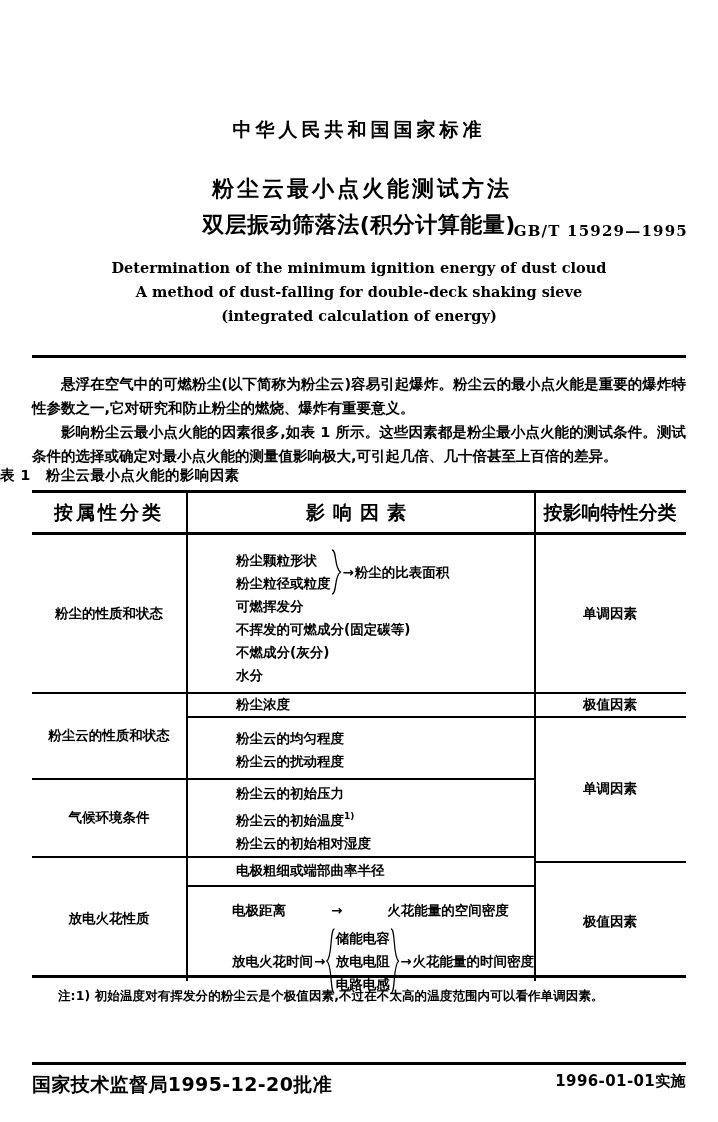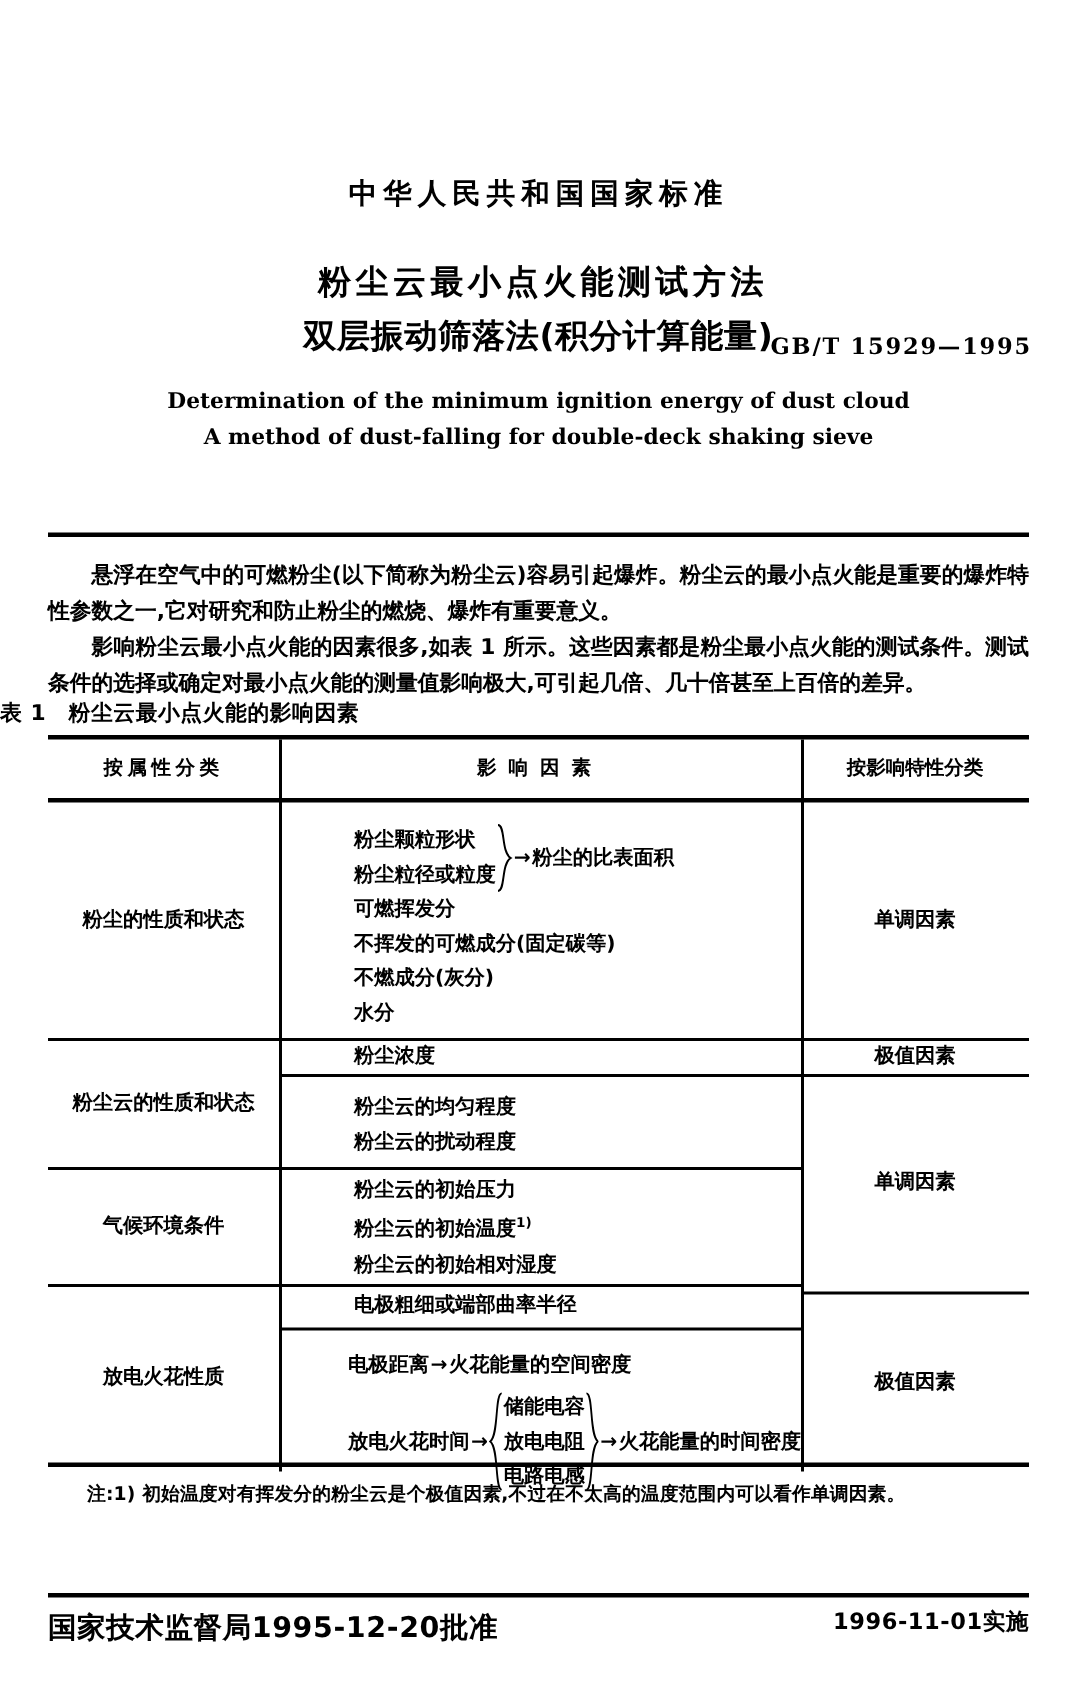--- a/index.html
+++ b/index.html
@@ -159,21 +159,21 @@
     display: flex;
     align-items: center;
     justify-content: center;
     text-align: center;
   }
   .cell.midleft {
     display: flex;
     align-items: center;
   }
   .head-cell {
-    font-size: 13px;
+    font-size: 19px;
     letter-spacing: 3px;
   }
   .head-cell.wide { letter-spacing: 8px; }
   .head-cell.tight { letter-spacing: 0px; }
 
   .item { white-space: nowrap; }
   .sup {
     font-size: 9px;
     vertical-align: super;
   }
@@ -233,20 +233,21 @@
 
   <div class="title-block">
     <div class="doc-title line1">粉尘云最小点火能测试方法</div>
     <div class="doc-title line2">双层振动筛落法(积分计算能量)</div>
     <div class="std-number">GB/T 15929—1995</div>
   </div>
 
   <div class="eng-block">
     <div class="eng-line">Determination of the minimum ignition energy of dust cloud</div>
     <div class="eng-line">A method of dust-falling for double-deck shaking sieve</div>
+    <div class="eng-line">(integrated calculation of energy)</div>
   </div>
 
   <div class="rule-top"></div>
 
   <div class="body-text">
     <p>悬浮在空气中的可燃粉尘(以下简称为粉尘云)容易引起爆炸。粉尘云的最小点火能是重要的爆炸特性参数之一,它对研究和防止粉尘的燃烧、爆炸有重要意义。</p>
     <p>影响粉尘云最小点火能的因素很多,如表 1 所示。这些因素都是粉尘最小点火能的测试条件。测试条件的选择或确定对最小点火能的测量值影响极大,可引起几倍、几十倍甚至上百倍的差异。</p>
   </div>
 
   <div class="table-caption">表 1　粉尘云最小点火能的影响因素</div>
@@ -333,21 +334,21 @@
 
     <div class="cell center" style="left:0; top:363px; width:154px; height:125px;">
       <span>放电火花性质</span>
     </div>
 
     <div class="cell midleft" style="left:154px; top:363px; width:348px; height:29px; padding-left:50px;">
       <span class="item">电极粗细或端部曲率半径</span>
     </div>
 
     <div class="cell" style="left:154px; top:392px; width:348px; height:96px; padding:14px 0 0 46px;">
-      <div class="brace-row" style="margin-bottom:4px;">
+      <div class="brace-row" style="margin-bottom:4px;gap:44px;">
         <span class="item">电极距离</span>
         <span class="arrow">→</span>
         <span class="item">火花能量的空间密度</span>
       </div>
       <div class="brace-row">
         <span class="item">放电火花时间</span>
         <span class="arrow">→</span>
         <svg class="brace-svg" width="10" height="70" viewBox="0 0 10 70">
           <path d="M9 1 C4 1, 7 31, 0.8 35 C7 39, 4 69, 9 69" fill="none" stroke="#000" stroke-width="1.3"></path>
         </svg>
@@ -367,15 +368,15 @@
     <div class="cell center" style="left:502px; top:368px; width:152px; height:120px;">
       <span>极值因素</span>
     </div>
 
   </div>
 
   <div class="footnote">注:1) 初始温度对有挥发分的粉尘云是个极值因素,不过在不太高的温度范围内可以看作单调因素。</div>
 
   <div class="rule-footer"></div>
   <div class="footer-left">国家技术监督局1995-12-20批准</div>
-  <div class="footer-right">1996-11-01实施</div>
+  <div class="footer-right">1996-01-01实施</div>
 
 </div>
 
 </body></html>

